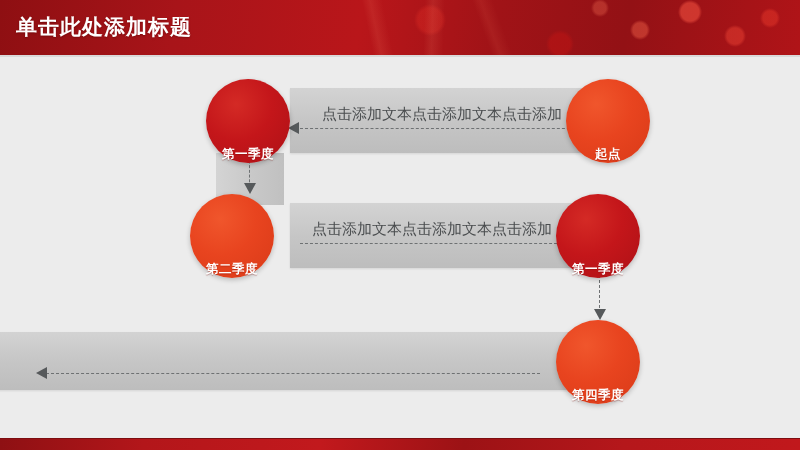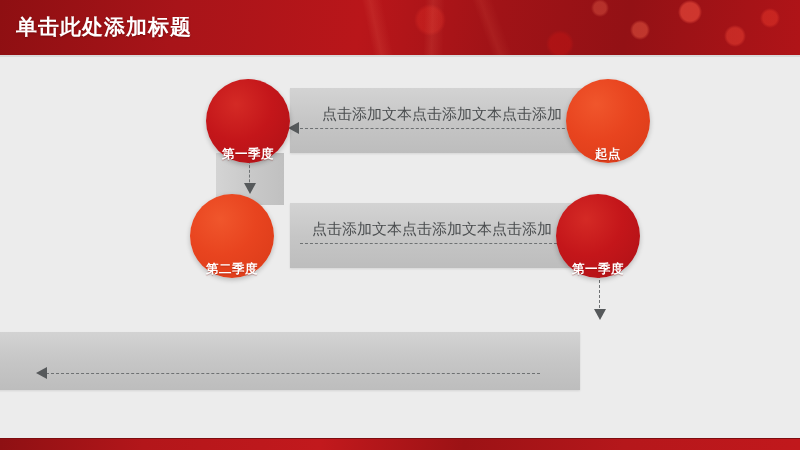--- a/index.html
+++ b/index.html
@@ -241,18 +241,21 @@
     </div>
 
     <div class="node node-orange node-q2">
       <span class="node-label">第二季度</span>
     </div>
 
     <div class="node node-dark node-q3">
       <span class="node-label">第一季度</span>
     </div>
 
+    <div class="node node-orange node-q4">
+      <span class="node-label">第四季度</span>
+    </div>
 
   </div>
 
   <div class="footer"></div>
 
 </div>
 
 </body></html>

